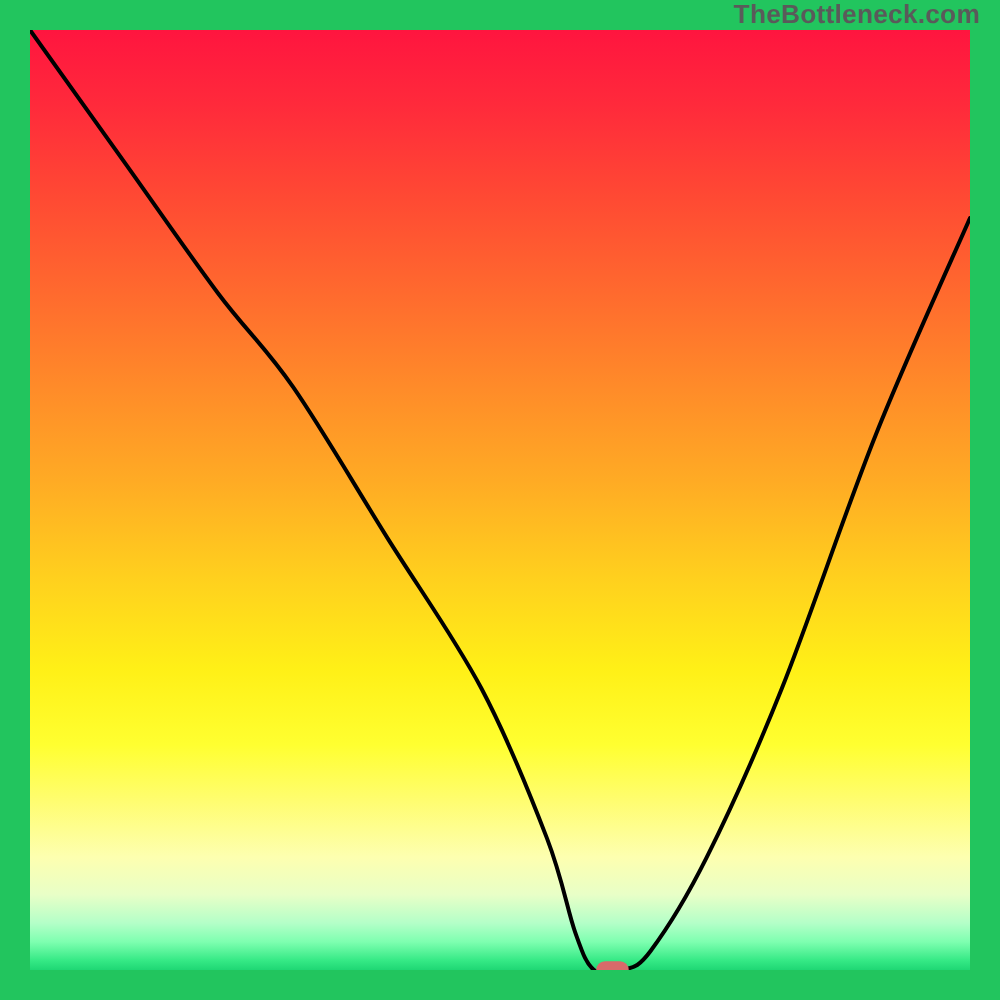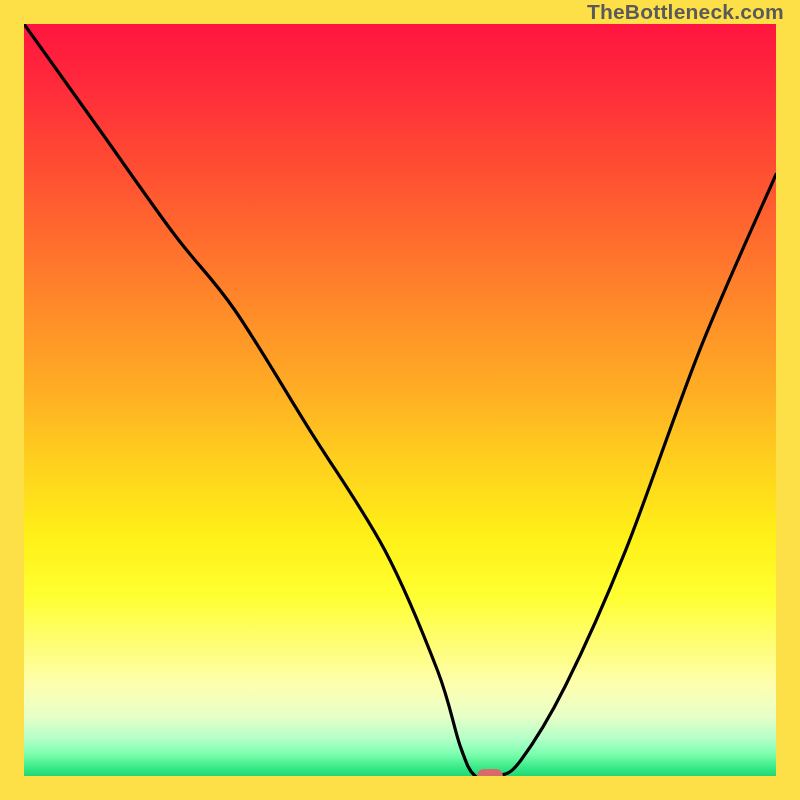--- a/index.html
+++ b/index.html
@@ -9,21 +9,21 @@
     height: 800px;
     background: #000;
     overflow: hidden;
   }
   .frame {
     position: absolute;
     left: 0;
     top: 0;
     width: 800px;
     height: 800px;
-    background: #fde047;
+    background: #22c55e;
   }
   .plot {
     position: absolute;
     left: 24px;
     top: 24px;
     width: 752px;
     height: 752px;
     overflow: hidden;
   }
   .gradient {

